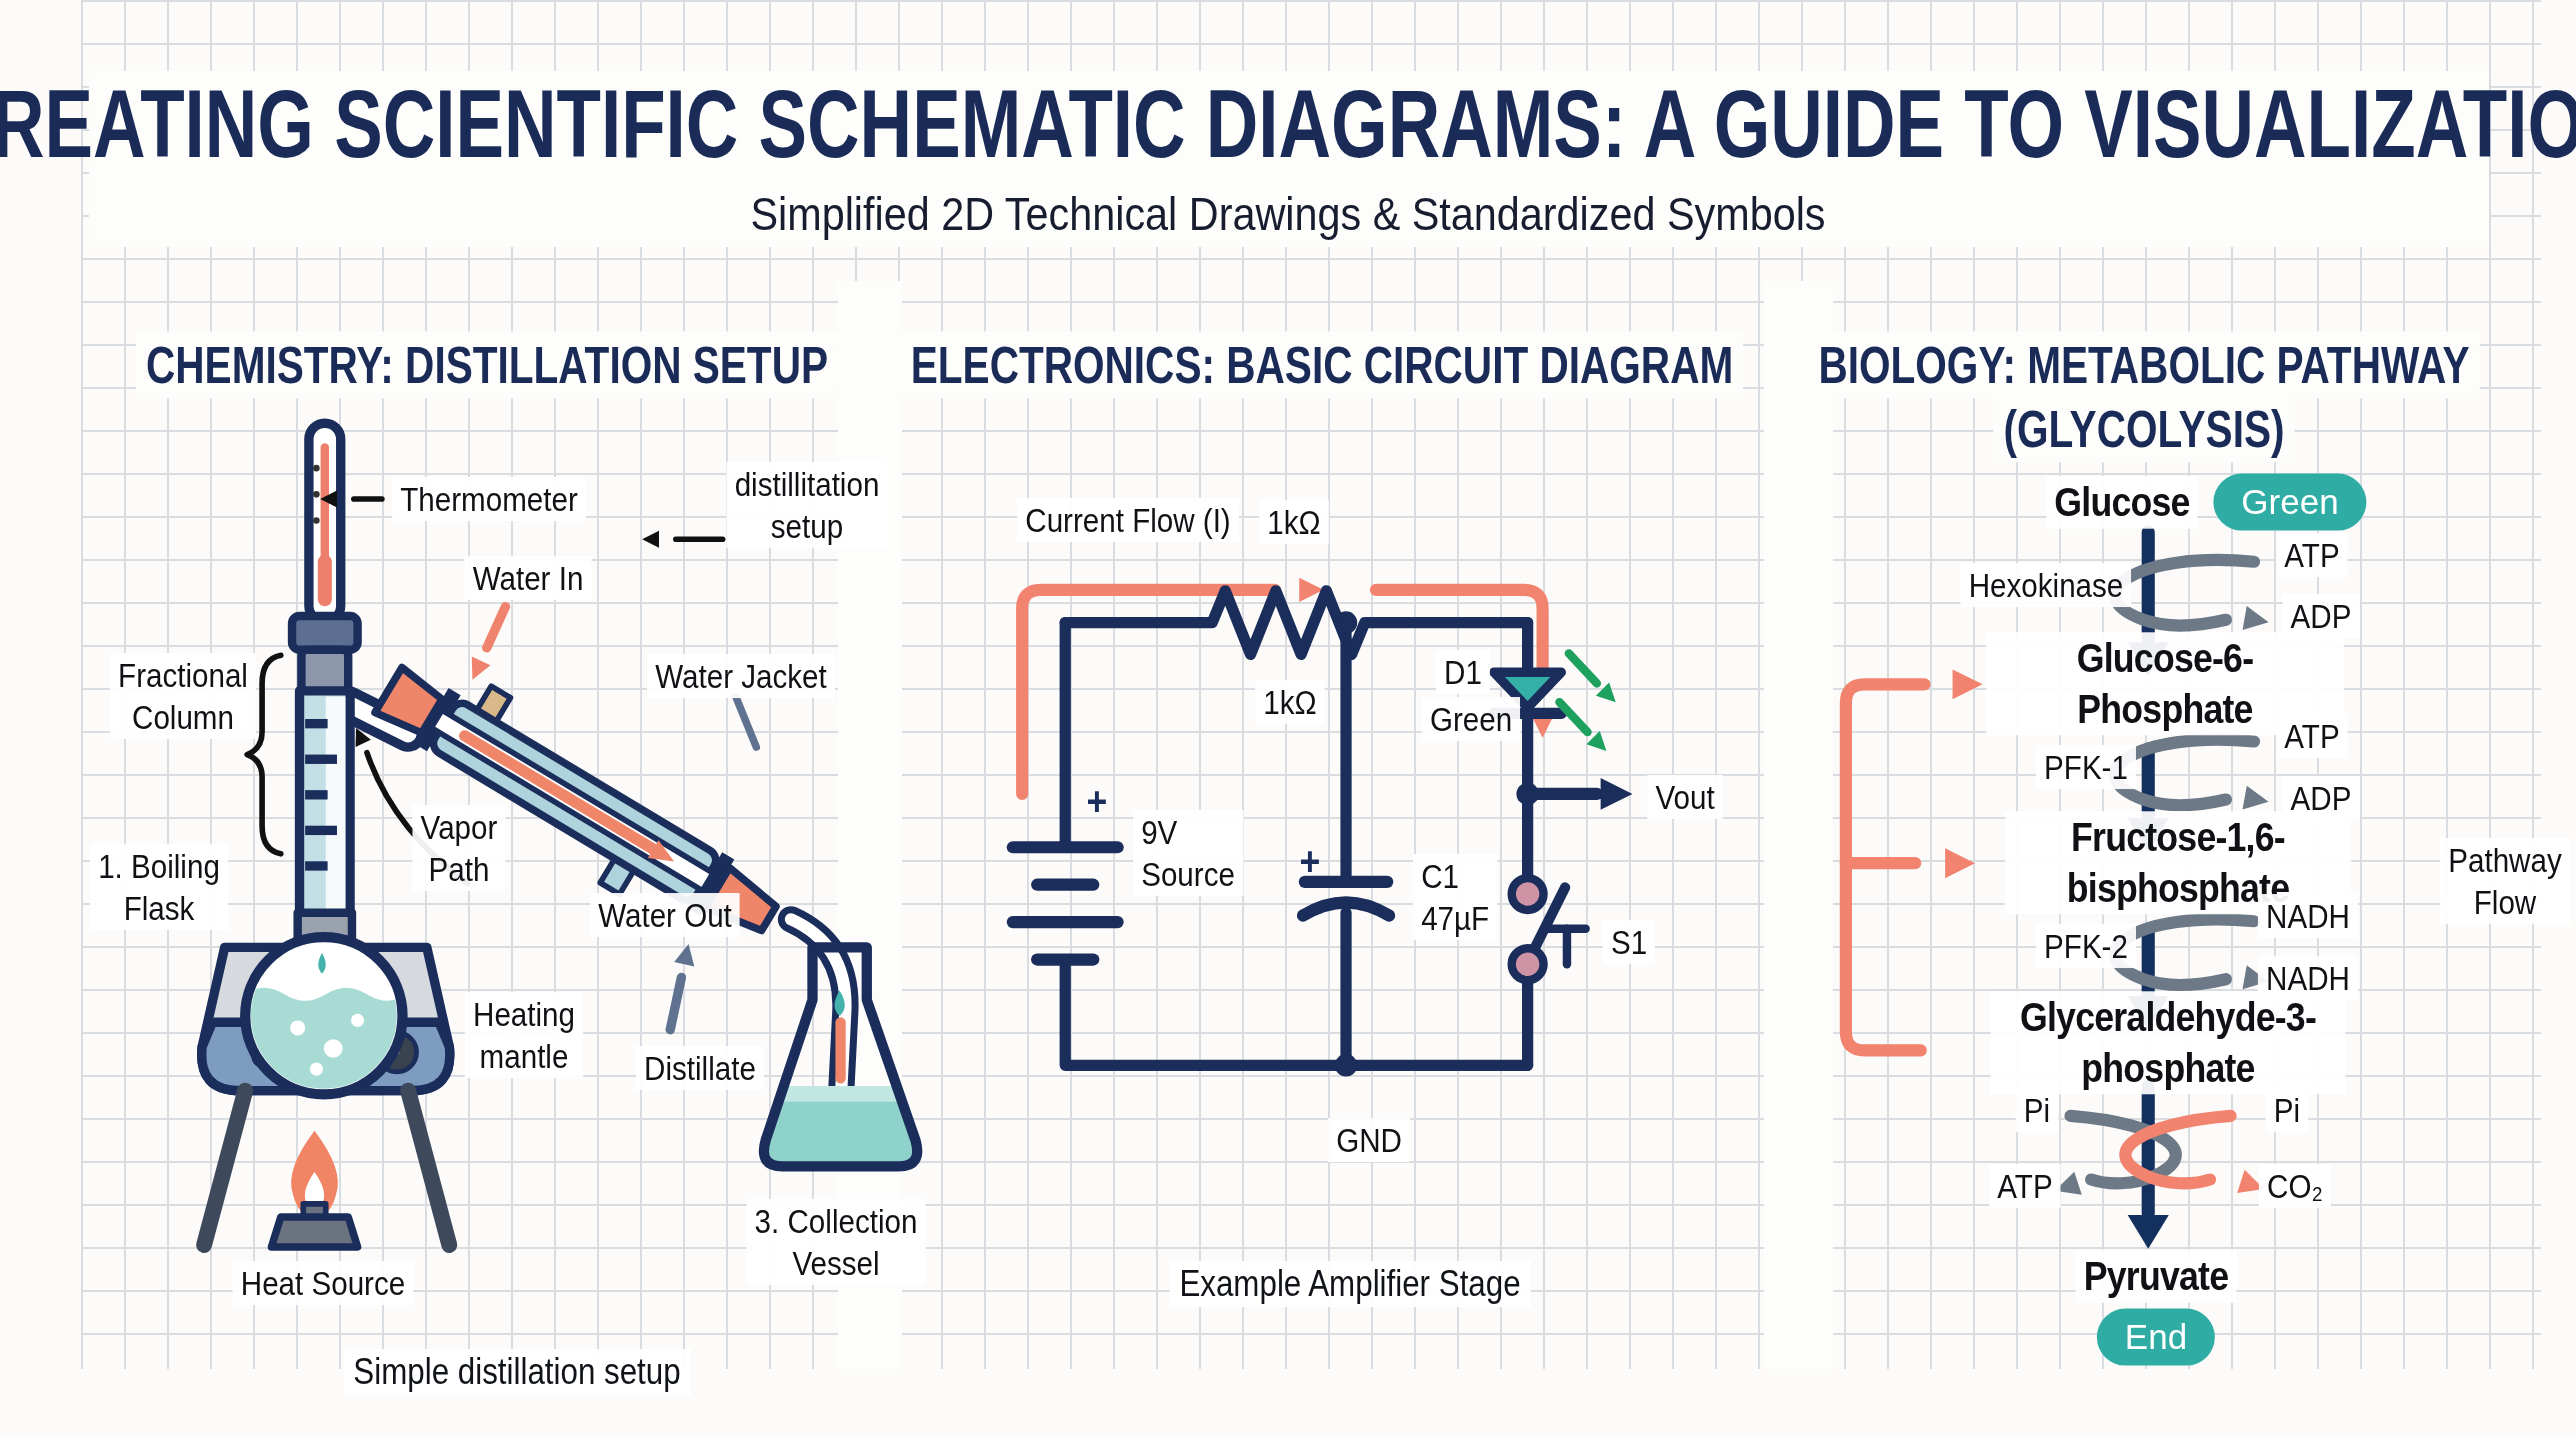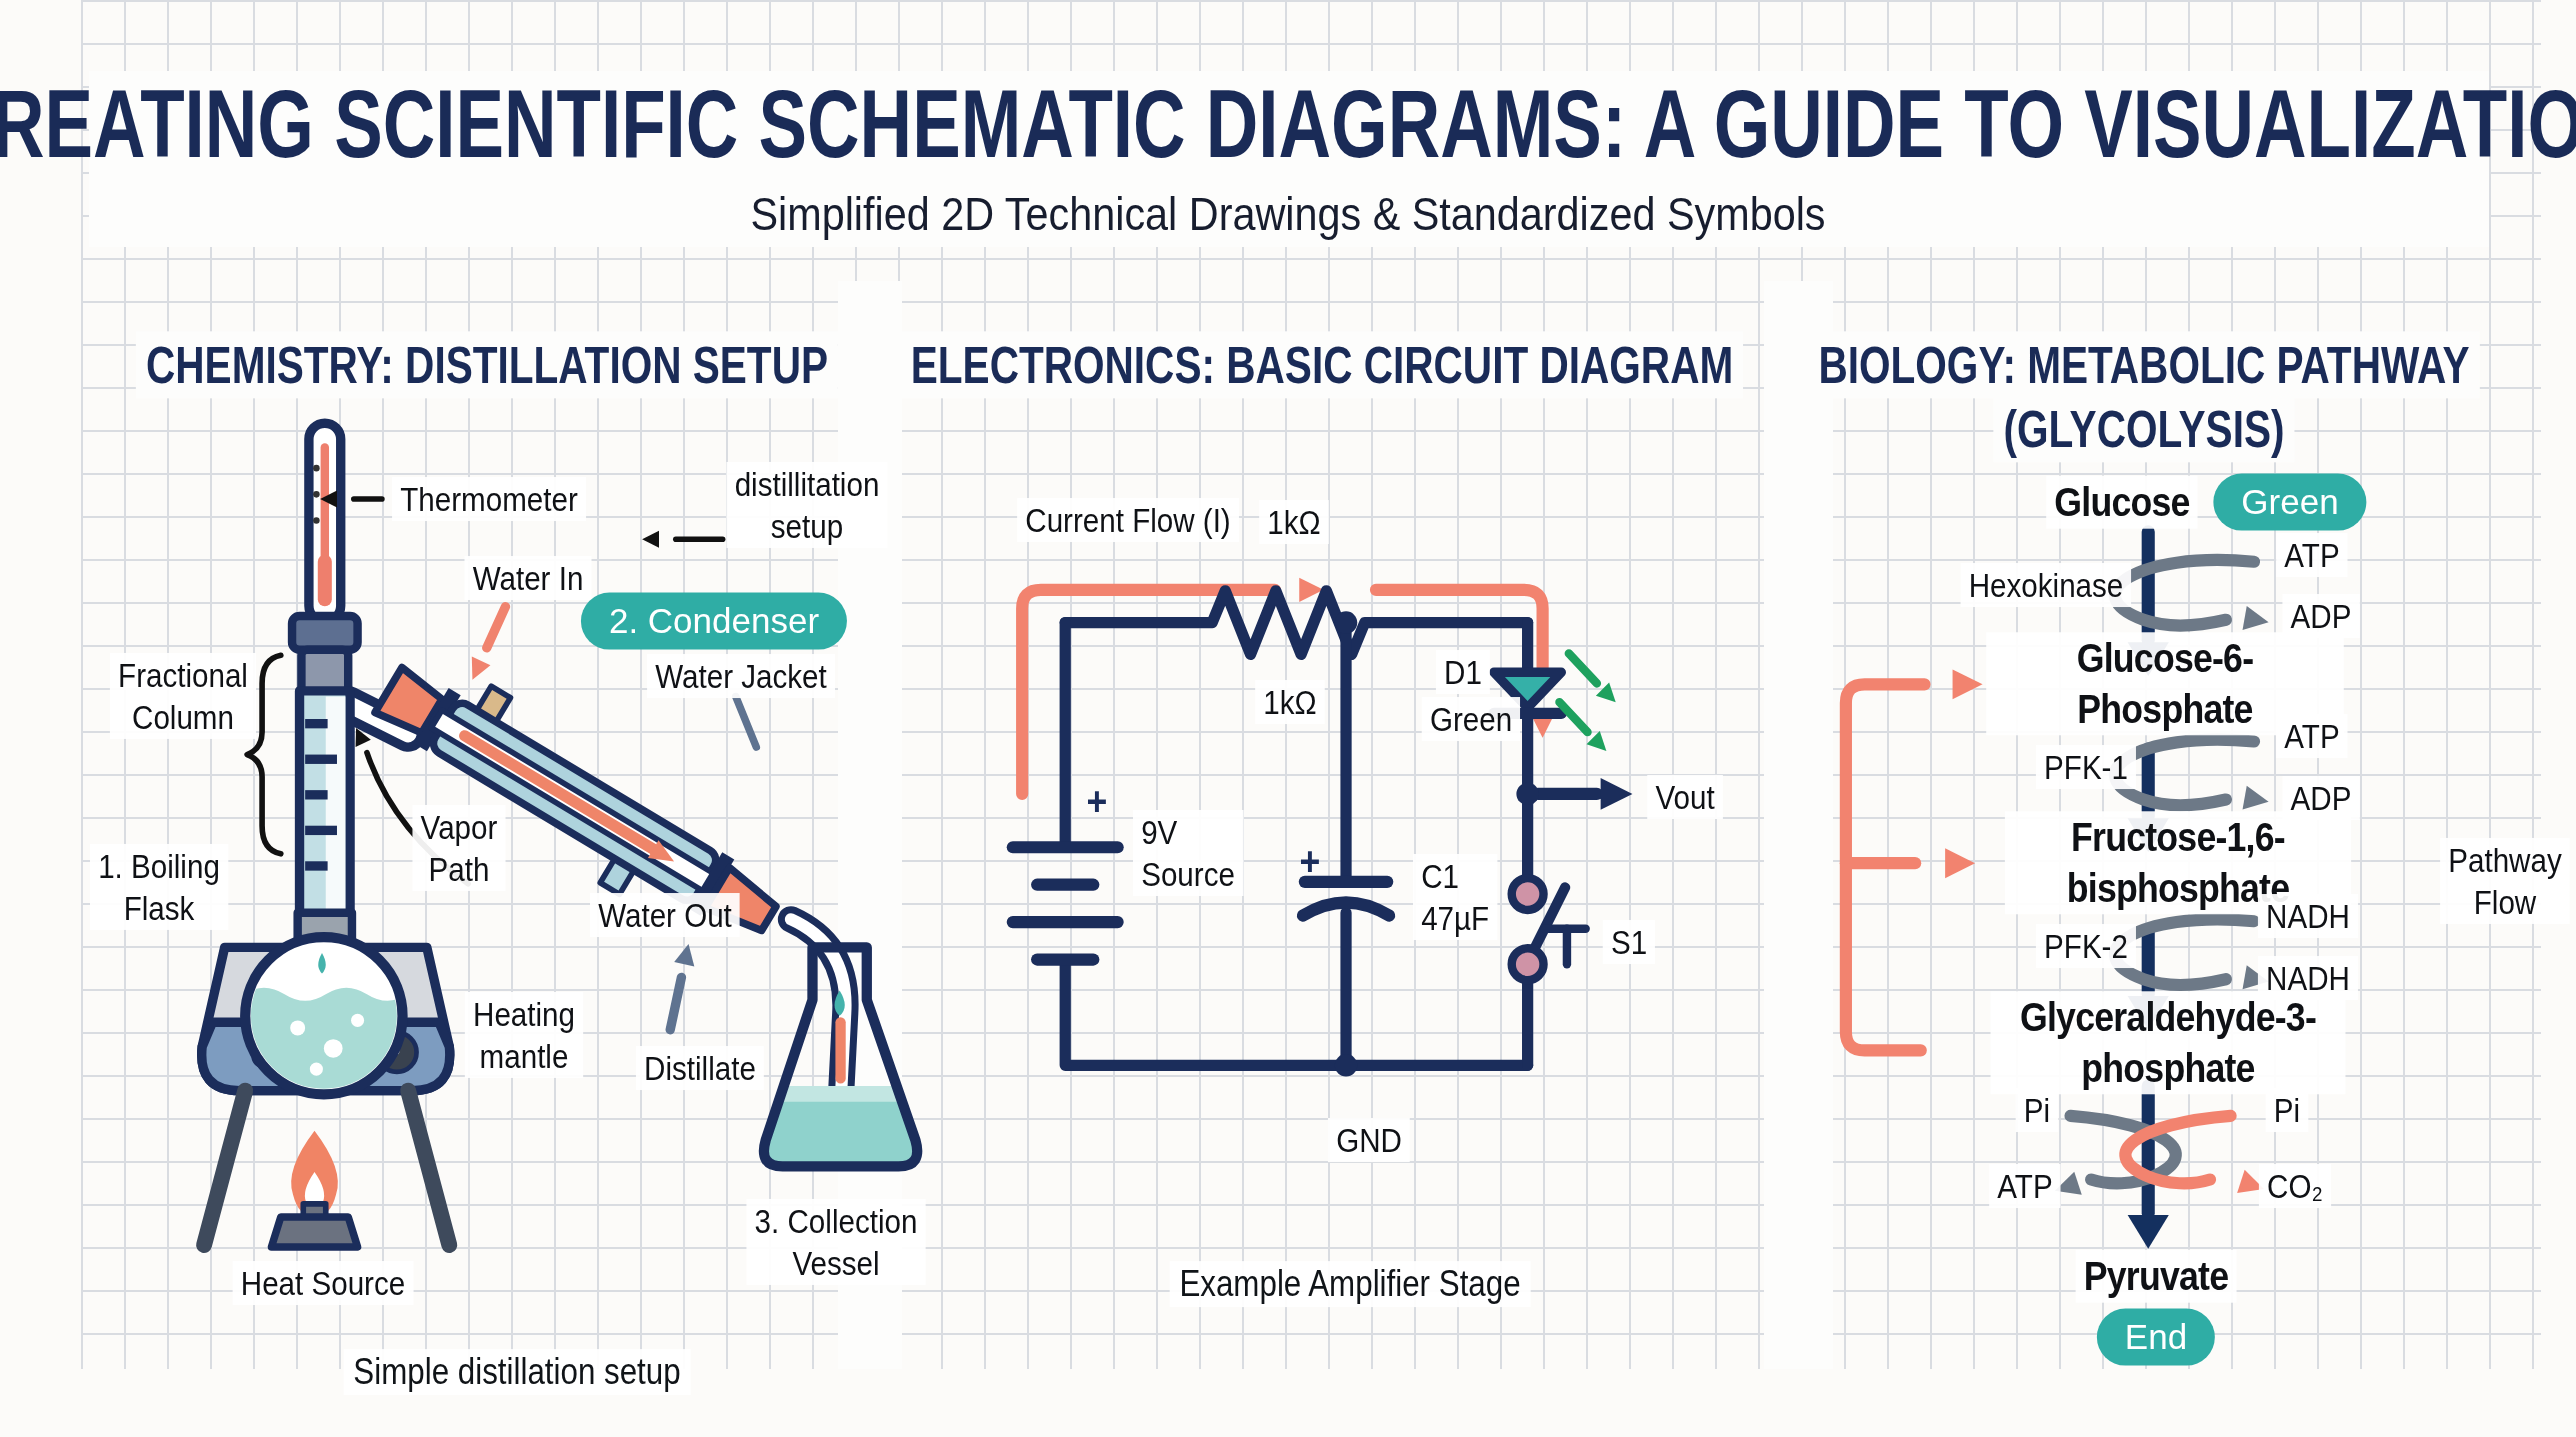--- a/index.html
+++ b/index.html
@@ -252,21 +252,20 @@
 
   <div class="phead" style="left:487px;top:365px;">CHEMISTRY: DISTILLATION SETUP</div>
   <div class="phead" style="left:1322px;top:365px;">ELECTRONICS: BASIC CIRCUIT DIAGRAM</div>
   <div class="phead" style="left:2144px;top:365px;">BIOLOGY: METABOLIC PATHWAY</div>
   <div class="phead" style="left:2144px;top:429px;">(GLYCOLYSIS)</div>
 
   <div class="lbl" style="left:489px;top:499px;">Thermometer</div>
   <div class="lbl" style="left:807px;top:505px;">distillitation
 setup</div>
   <div class="lbl" style="left:528px;top:578px;">Water In</div>
-  <div class="pill" style="left:714px;top:621px;">2. Condenser</div>
   <div class="lbl" style="left:741px;top:676px;">Water Jacket</div>
   <div class="lbl" style="left:183px;top:696px;">Fractional
 Column</div>
   <div class="lbl" style="left:459px;top:848px;">Vapor
 Path</div>
   <div class="lbl" style="left:159px;top:887px;">1. Boiling
 Flask</div>
   <div class="lbl" style="left:665px;top:915px;">Water Out</div>
   <div class="lbl" style="left:524px;top:1035px;">Heating
 mantle</div>

